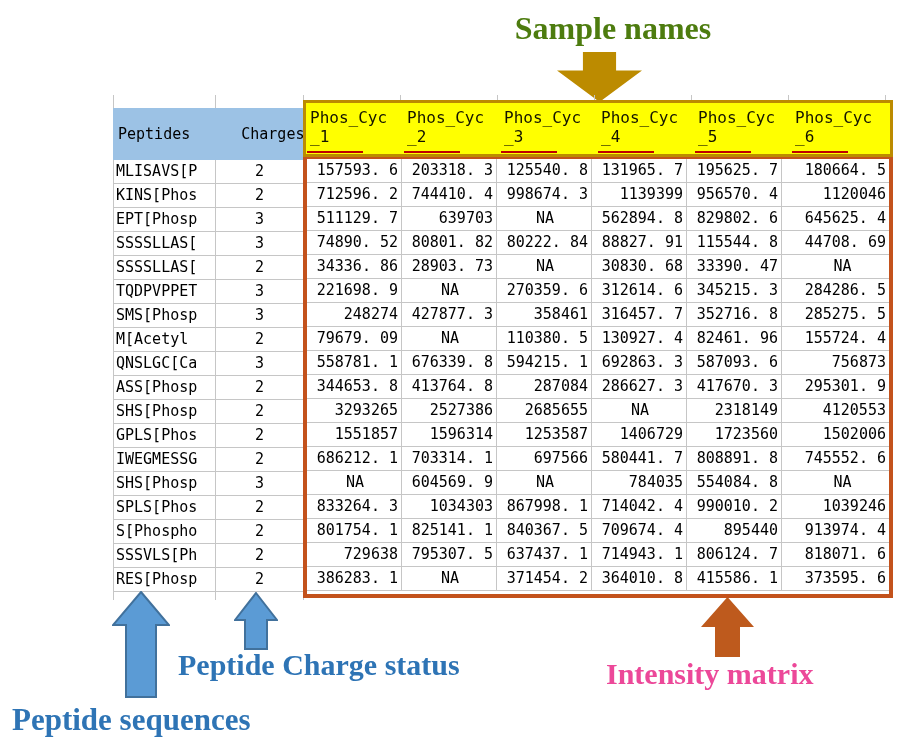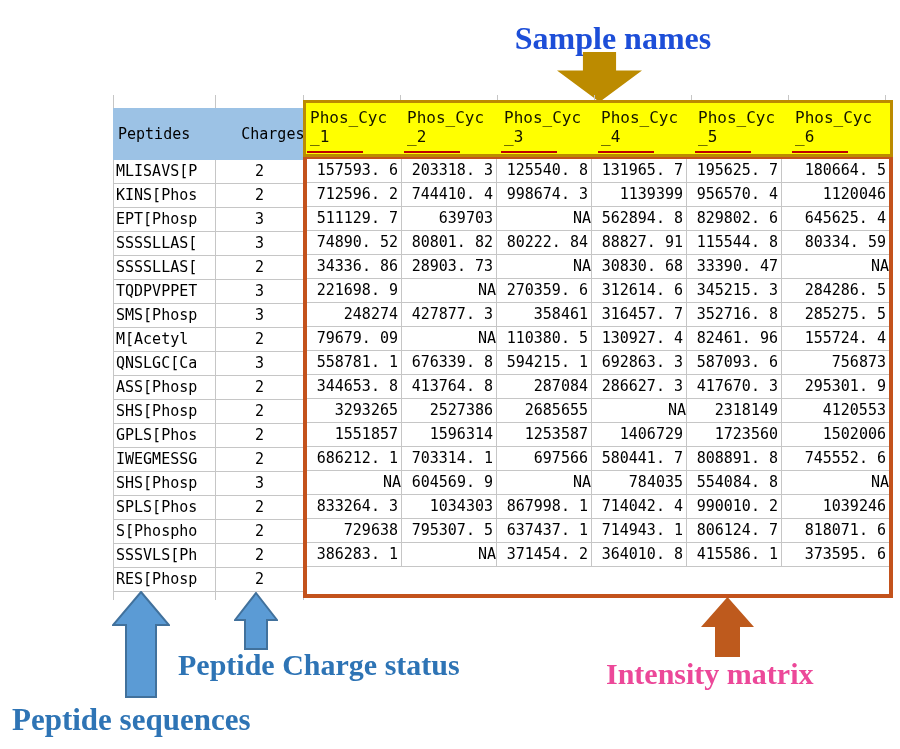--- a/index.html
+++ b/index.html
@@ -1,21 +1,21 @@
 <!DOCTYPE html>
 <html><head>
 <meta charset="utf-8">
 <style>
   html,body{margin:0;padding:0;background:#fff;}
   #stage{position:relative;width:900px;height:749px;background:#fff;overflow:hidden;
          font-family:"DejaVu Sans Mono",monospace;}
 
   
   .ann{position:absolute;font-family:"Liberation Serif",serif;font-weight:bold;white-space:nowrap;}
-  #sample-names{left:503px;top:20px;width:220px;font-size:32px;color:#1d4ed8;text-align:center;}
+  #sample-names{left:503px;top:10px;width:220px;font-size:32px;color:#4d7c0f;text-align:center;}
   #peptide-charge-status{left:178px;top:648px;font-size:30px;color:#2E74B5;}
   #peptide-sequences{left:12px;top:702px;font-size:31px;color:#2E74B5;}
   #intensity-matrix{left:606px;top:657px;font-size:30px;color:#ec4899;}
 
   .arrow{position:absolute;}
   #gold-arrow{left:557px;top:52px;width:85px;height:50px;background:#BC8B00;
     clip-path:polygon(30.5% 0,69.5% 0,69.5% 37%,100% 37%,50% 100%,0 37%,30.5% 37%);}
 
   
   .strip{position:absolute;left:113px;top:95px;height:13px;display:flex;border-left:1px solid #C6C6C6;}
@@ -45,21 +45,21 @@
     font-size:15px;line-height:23px;color:#000;}
   .grid-left .tail{height:8px;display:flex;}
   .grid-left .tail div{box-sizing:border-box;border-right:1px solid #C6C6C6;height:100%;}
   .tw1{width:102px}.tw2{width:88px}
 
   .grid-matrix{position:absolute;left:0;top:0;width:582px;}
   .grid-matrix .row{display:flex;height:24px;box-sizing:border-box;border-bottom:1px solid #C6C6C6;}
   .cell{width:97px;box-sizing:border-box;border-right:1px solid #C6C6C6;overflow:hidden;
     white-space:nowrap;font-size:15px;line-height:23px;color:#000;}
   .cell.num{text-align:right;padding-right:3px;}
-  .cell.na{text-align:right;padding-left:2px;}
+  .cell.na{text-align:center;padding-left:2px;}
   .grid-matrix .row .cell:last-child{border-right:none;margin-left:12px;}
 </style>
 </head>
 <body>
 
 <div id="stage">
 
   <div class="ann" id="sample-names">Sample names</div>
   <div class="arrow" id="gold-arrow"></div>
 
@@ -216,21 +216,21 @@
           <div class="cell num">562894. 8</div>
           <div class="cell num">829802. 6</div>
           <div class="cell num">645625. 4</div>
         </div>
         <div class="row">
           <div class="cell num">74890. 52</div>
           <div class="cell num">80801. 82</div>
           <div class="cell num">80222. 84</div>
           <div class="cell num">88827. 91</div>
           <div class="cell num">115544. 8</div>
-          <div class="cell num">80334. 59</div>
+          <div class="cell num">44708. 69</div>
         </div>
         <div class="row">
           <div class="cell num">34336. 86</div>
           <div class="cell num">28903. 73</div>
           <div class="cell na">NA</div>
           <div class="cell num">30830. 68</div>
           <div class="cell num">33390. 47</div>
           <div class="cell na">NA</div>
         </div>
         <div class="row">
@@ -305,20 +305,28 @@
           <div class="cell num">554084. 8</div>
           <div class="cell na">NA</div>
         </div>
         <div class="row">
           <div class="cell num">833264. 3</div>
           <div class="cell num">1034303</div>
           <div class="cell num">867998. 1</div>
           <div class="cell num">714042. 4</div>
           <div class="cell num">990010. 2</div>
           <div class="cell num">1039246</div>
+        </div>
+        <div class="row">
+          <div class="cell num">801754. 1</div>
+          <div class="cell num">825141. 1</div>
+          <div class="cell num">840367. 5</div>
+          <div class="cell num">709674. 4</div>
+          <div class="cell num">895440</div>
+          <div class="cell num">913974. 4</div>
         </div>
         <div class="row">
           <div class="cell num">729638</div>
           <div class="cell num">795307. 5</div>
           <div class="cell num">637437. 1</div>
           <div class="cell num">714943. 1</div>
           <div class="cell num">806124. 7</div>
           <div class="cell num">818071. 6</div>
         </div>
         <div class="row">

